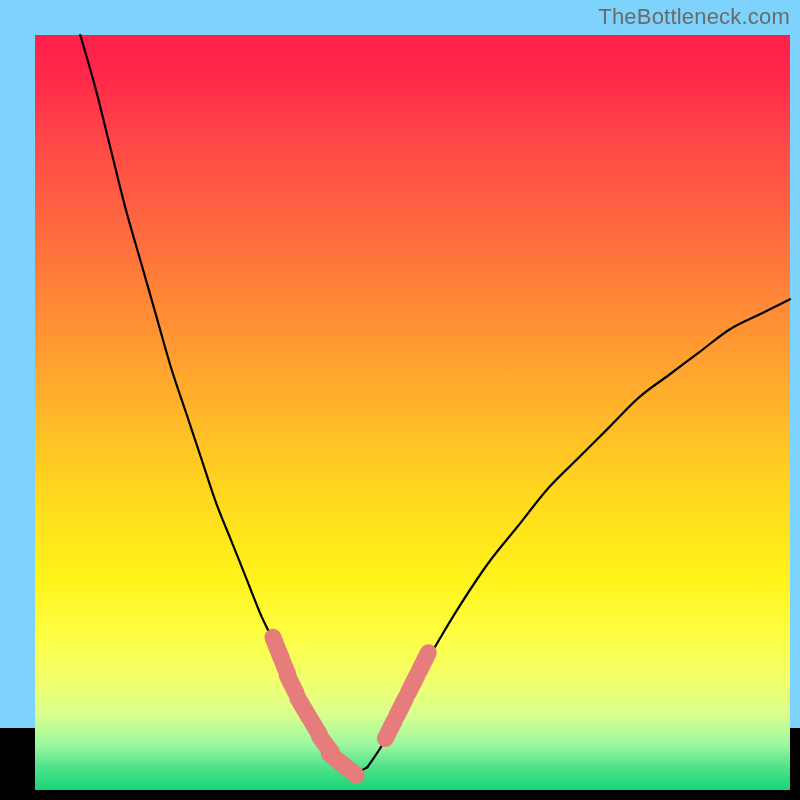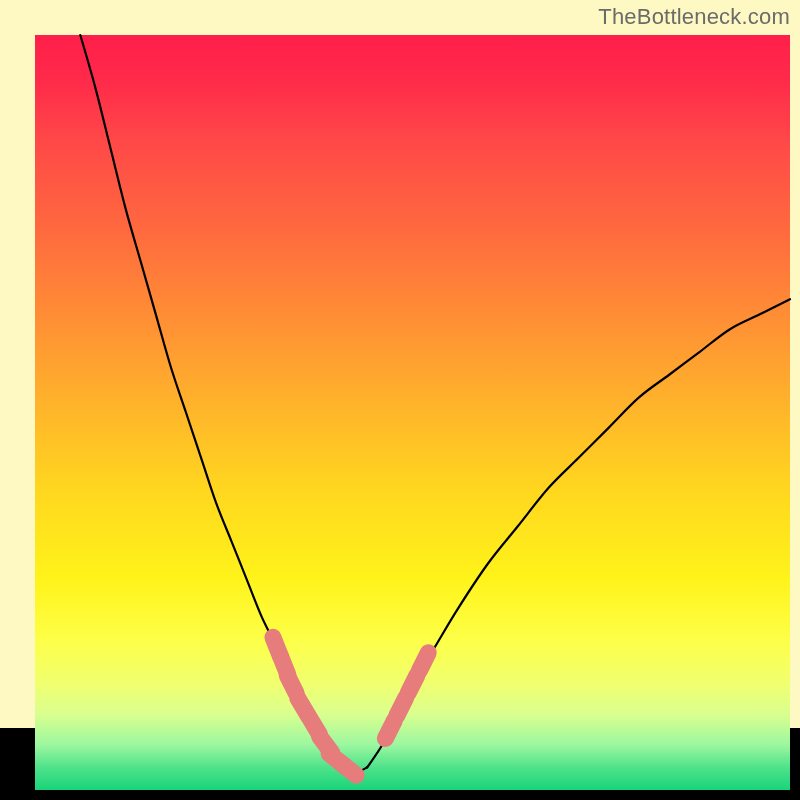--- a/index.html
+++ b/index.html
@@ -8,21 +8,21 @@
     width: 800px;
     height: 800px;
     background: #000;
     overflow: hidden;
     font-family: Arial, Helvetica, sans-serif;
   }
   .frame {
     position: relative;
     width: 800px;
     height: 728px;
-    background: #fef9c3;
+    background: #7dd3fc;
   }
   .plot-area {
     position: absolute;
     left: 35px;
     top: 35px;
     width: 755px;
     height: 755px;
     
     background: linear-gradient(
       to bottom,

